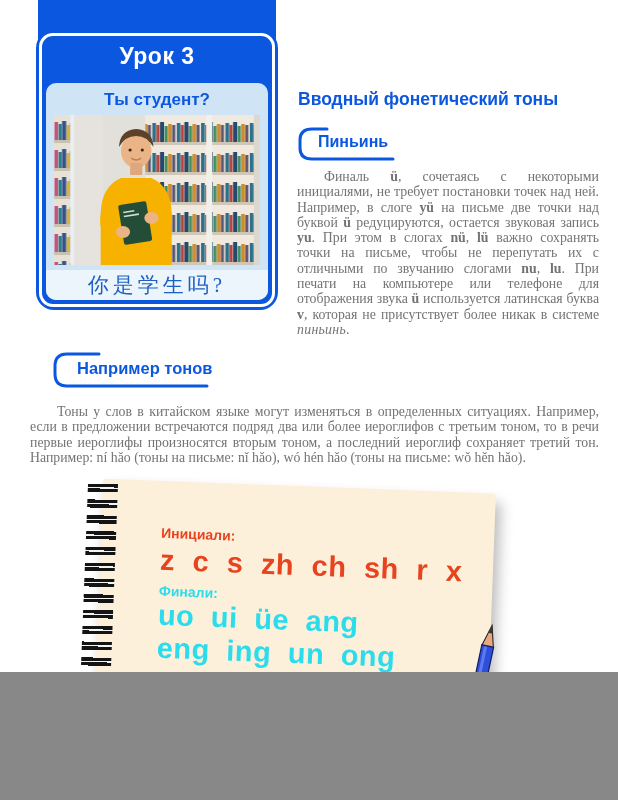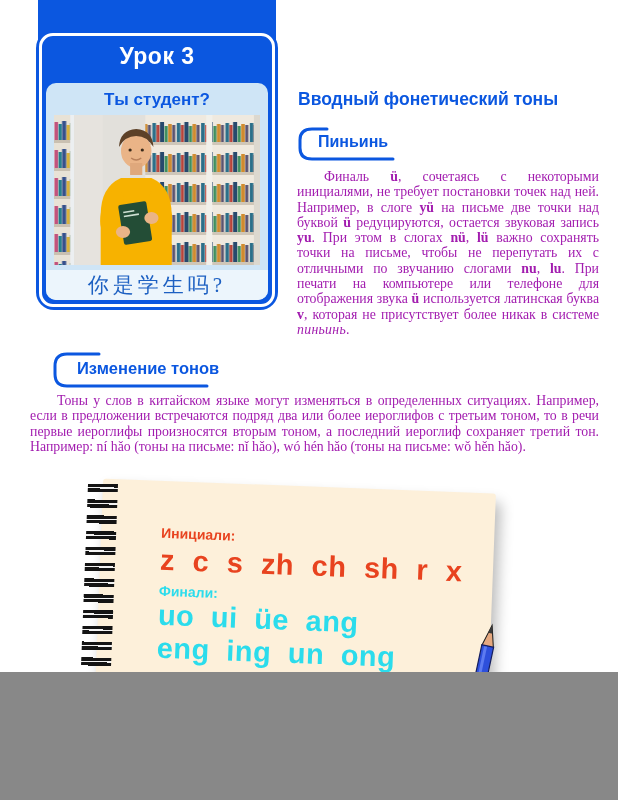--- a/index.html
+++ b/index.html
@@ -28,23 +28,23 @@
   .caption{flex:1;margin-top:5px;background:var(--caption-bg);display:flex;align-items:center;justify-content:center;font-family:"Liberation Serif",serif;font-size:21px;color:#1d60c2;letter-spacing:4px;}
   
   .col-heading{position:absolute;left:298px;top:89px;font-size:17.5px;font-weight:bold;color:var(--blue);}
   .tab{position:absolute;}
   .tab svg{position:absolute;inset:0;}
   .tab .tab-label{position:absolute;font-weight:bold;color:var(--blue);white-space:nowrap;}
   .tab-pinyin{left:297px;top:126px;width:104px;height:36px;}
   .tab-pinyin .tab-label{left:21px;top:7px;font-size:16px;}
   .tab-tones{left:52px;top:351px;width:162px;height:38px;}
   .tab-tones .tab-label{left:25px;top:8px;font-size:16.5px;}
-  .para{position:absolute;font-family:"Liberation Serif",serif;font-size:13.8px;line-height:15.3px;text-align:justify;text-indent:27px;color:#a21caf;}
+  .para{position:absolute;font-family:"Liberation Serif",serif;font-size:13.8px;line-height:15.3px;text-align:justify;text-indent:27px;color:#737373;}
   .para-right{left:297px;top:169px;width:302px;}
-  .para-full{left:30px;top:393px;width:569px;}
+  .para-full{left:30px;top:404px;width:569px;}
   .para i{letter-spacing:.3px;}
   
   .notebook{position:absolute;left:99px;top:486px;width:393px;height:213px;background:var(--cream);border-radius:3px;transform:rotate(2.2deg);box-shadow:5px 9px 14px rgba(0,0,0,.28);}
   .notebook::after{content:"";position:absolute;left:5px;right:-3px;bottom:-5px;height:7px;background:#fbf7ee;transform:rotate(.4deg);box-shadow:2px 4px 6px rgba(0,0,0,.18);z-index:-1;}
   .spiral{position:absolute;left:-15px;top:3px;width:30px;height:206px;
     background:repeating-linear-gradient(179deg,
       transparent 0 2.6px,#141414 2.6px 6px,#f3f3f3 6px 7.3px,#141414 7.3px 10.7px,transparent 10.7px 15.8px);}
   .nb-content{position:absolute;left:60px;top:44px;right:16px;}
   .nb-label{font-size:14px;font-weight:bold;}
   .nb-big{font-size:29px;font-weight:bold;line-height:1.16;white-space:nowrap;}
@@ -137,21 +137,21 @@
     </svg>
     <span class="tab-label">Пиньинь</span>
   </div>
 
   <p class="para para-right">Финаль <b>ü</b>, сочетаясь с некоторыми инициалями, не требует постановки точек над ней. Например, в слоге <b>yü</b> на письме две точки над буквой <b>ü</b> редуцируются, остается звуковая запись <b>yu</b>. При этом в слогах <b>nü</b>, <b>lü</b> важно сохранять точки на письме, чтобы не перепутать их с отличными по звучанию слогами <b>nu</b>, <b>lu</b>. При печати на компьютере или телефоне для отображения звука <b>ü</b> используется латинская буква <b>v</b>, которая не присутствует более никак в системе <i>пиньинь</i>.</p>
 
   <div class="tab tab-tones">
     <svg viewBox="0 0 162 38">
       <path d="M47,3 H15 Q3,3 3,15 V23 Q3,35 15,35 H155" fill="none" stroke="#0b57e0" stroke-width="3" stroke-linecap="round"></path>
     </svg>
-    <span class="tab-label">Изменение тонов</span>
+    <span class="tab-label">Например тонов</span>
   </div>
 
   <p class="para para-full">Тоны у слов в китайском языке могут изменяться в определенных ситуациях. Например, если в предложении встречаются подряд два или более иероглифов с третьим тоном, то в речи первые иероглифы произносятся вторым тоном, а последний иероглиф сохраняет третий тон. Например: ní hǎo (тоны на письме: nǐ hǎo), wó hén hǎo (тоны на письме: wǒ hěn hǎo).</p>
 
   <div class="notebook">
     <div class="spiral"></div>
     <div class="nb-content">
       <div class="nb-label red">Инициали:</div>
       <div class="nb-big red nb-initials">z c s zh ch sh r x</div>
       <div class="nb-label cyan nb-label-finals">Финали:</div>

